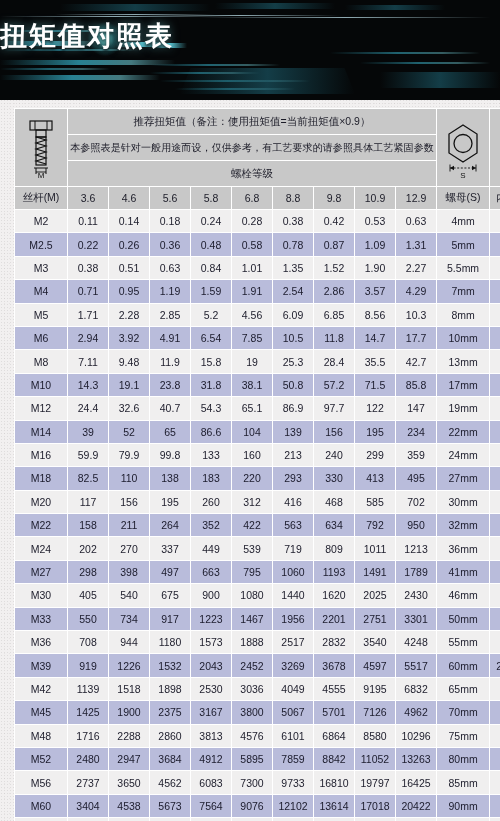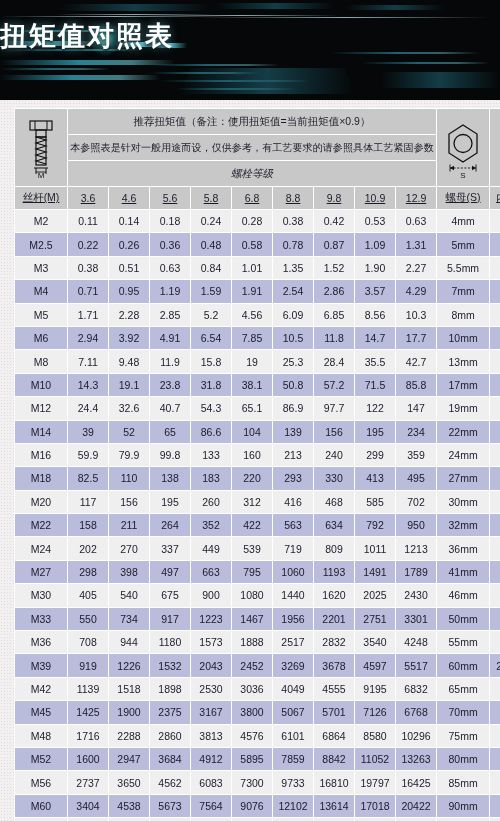--- a/index.html
+++ b/index.html
@@ -108,29 +108,27 @@
     font-size: 9.5px;
     color: #16161e;
     padding: 0 6px;
   }
   td.note-cell.small { font-size: 10px; letter-spacing: .1px; }
   td.grade-cell {
     background: #c8c8c8;
     height: 25px;
     font-size: 11px;
     font-weight: bold;
-    font-style: italic;
   }
   th.col-head {
     background: #c8c8c8;
     height: 22px;
     font-size: 11px;
     font-weight: bold;
     color: #121219;
-    text-decoration: underline;
   }
   
   td.data {
     height: 22.4px;
     font-size: 10.5px;
   }
   tr.odd td.data { background: #f0efef; color: #222230; }
   tr.even td.data { background: #b9bcdb; color: #1b1b2c; }
 
   
@@ -555,41 +553,41 @@
         <tr class="even">
           <td class="data">M45</td>
           <td class="data">1425</td>
           <td class="data">1900</td>
           <td class="data">2375</td>
           <td class="data">3167</td>
           <td class="data">3800</td>
           <td class="data">5067</td>
           <td class="data">5701</td>
           <td class="data">7126</td>
-          <td class="data">6768</td>
+          <td class="data">4962</td>
           <td class="data">70mm</td>
           <td class="data"></td>
         </tr>
         <tr class="odd">
           <td class="data">M48</td>
           <td class="data">1716</td>
           <td class="data">2288</td>
           <td class="data">2860</td>
           <td class="data">3813</td>
           <td class="data">4576</td>
           <td class="data">6101</td>
           <td class="data">6864</td>
           <td class="data">8580</td>
           <td class="data">10296</td>
           <td class="data">75mm</td>
           <td class="data">36mm</td>
         </tr>
         <tr class="even">
           <td class="data">M52</td>
-          <td class="data">1600</td>
+          <td class="data">2480</td>
           <td class="data">2947</td>
           <td class="data">3684</td>
           <td class="data">4912</td>
           <td class="data">5895</td>
           <td class="data">7859</td>
           <td class="data">8842</td>
           <td class="data">11052</td>
           <td class="data">13263</td>
           <td class="data">80mm</td>
           <td class="data">36mm</td>

